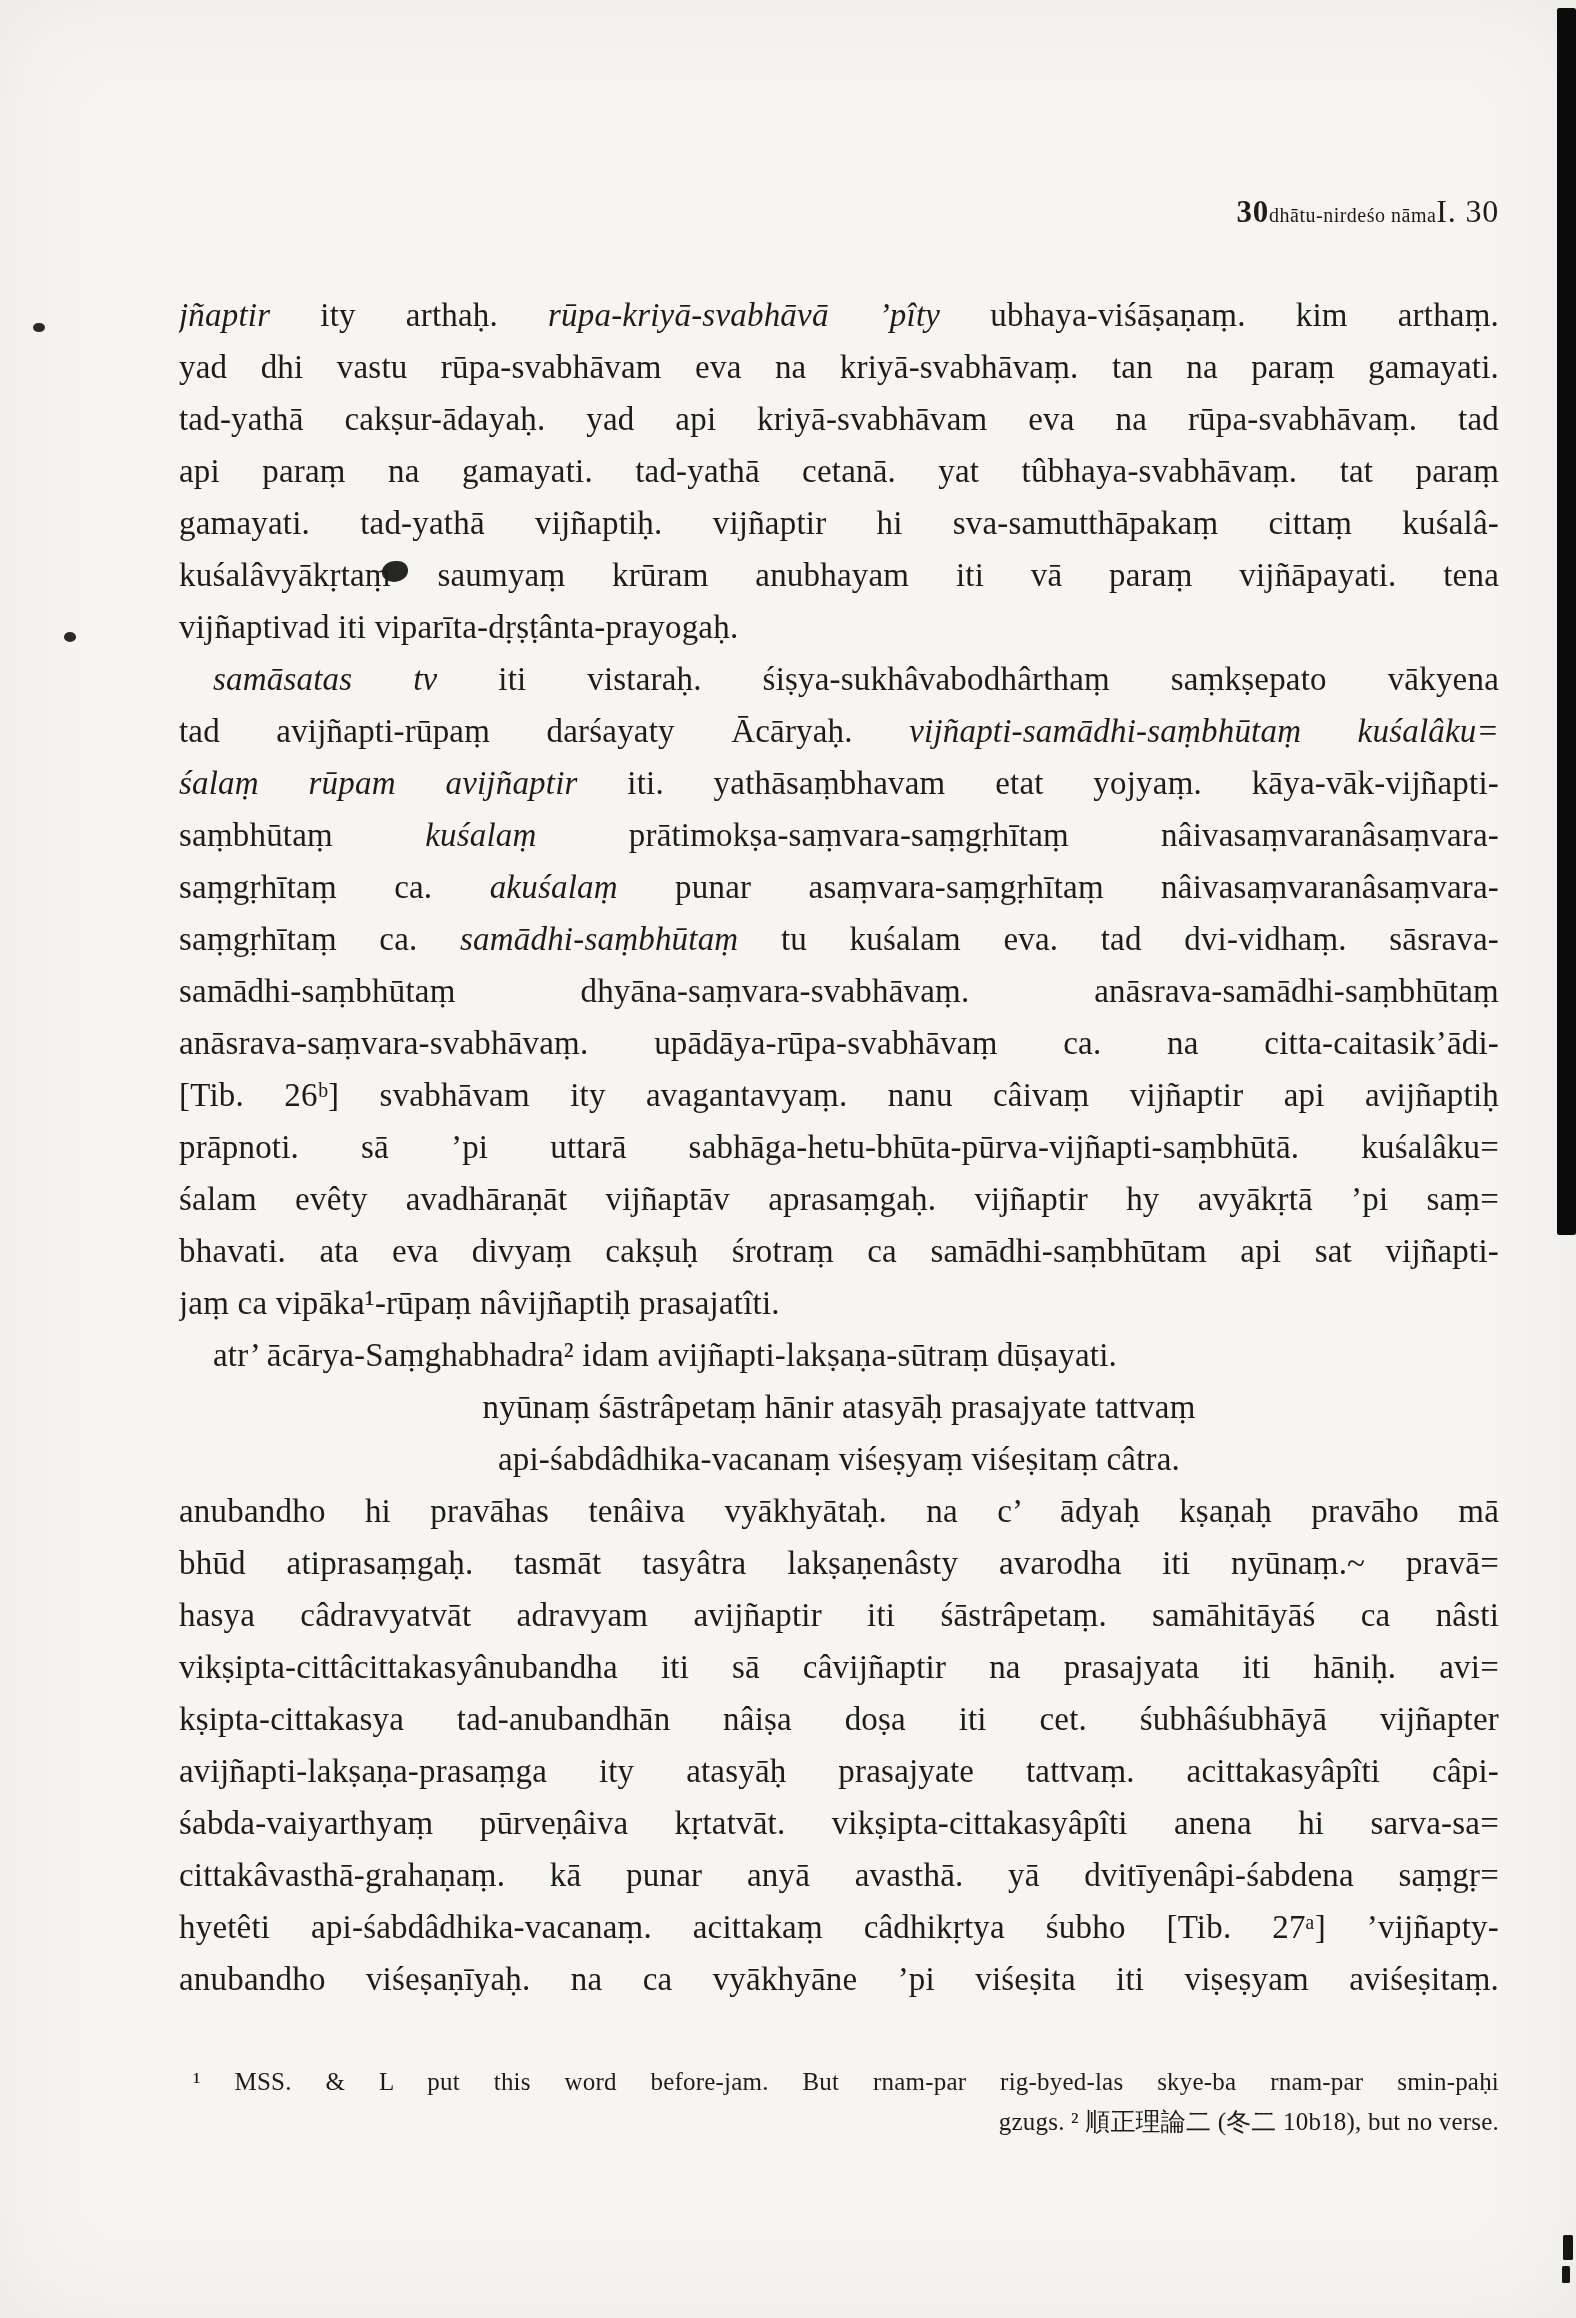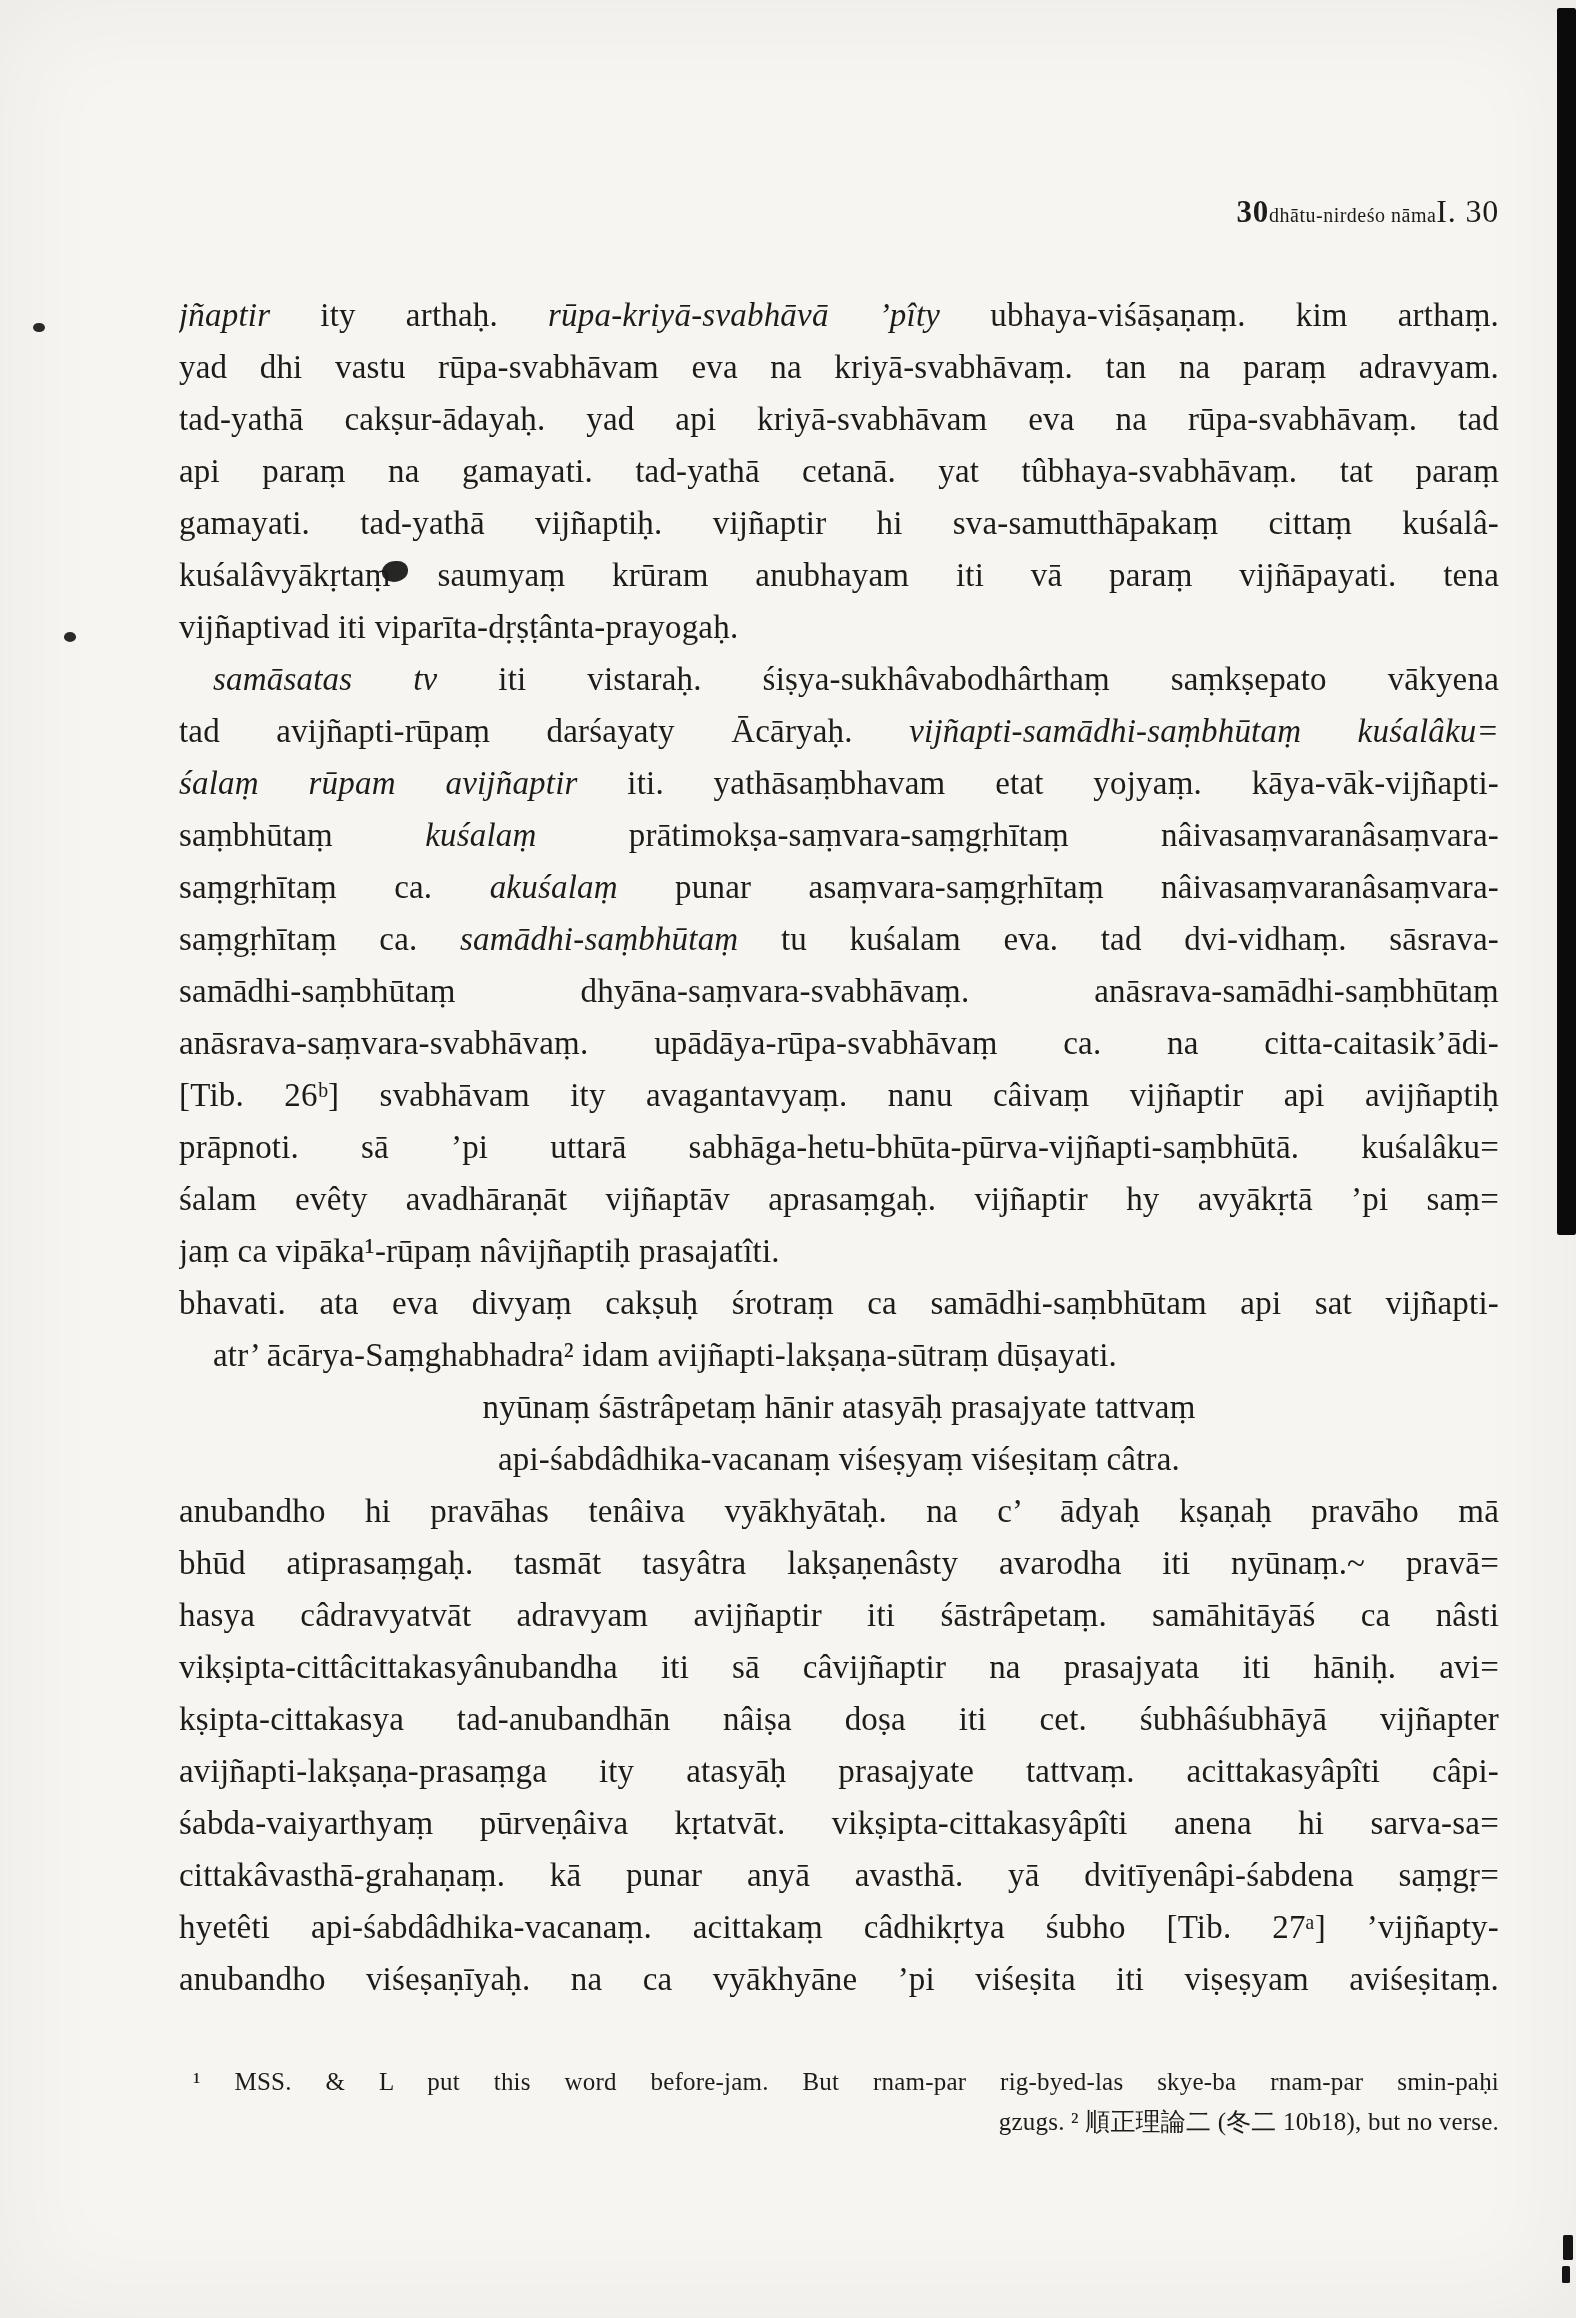--- a/index.html
+++ b/index.html
@@ -80,39 +80,39 @@
   <div class="ink-blot"></div>
 
   <div class="header">
     <span class="pg-left">30</span>
     <span class="running">dhātu-nirdeśo nāma</span>
     <span class="pg-right">I. 30</span>
   </div>
 
   <div class="body-text" id="body-lines">
       <div class="tline"><span class="it">jñaptir</span><span> ity arthaḥ. </span><span class="it">rūpa-kriyā-svabhāvā ’pîty</span><span> ubhaya-viśāṣaṇaṃ. kim arthaṃ.</span></div>
-      <div class="tline"><span>yad dhi vastu rūpa-svabhāvam eva na kriyā-svabhāvaṃ. tan na paraṃ adravyam.</span></div>
+      <div class="tline"><span>yad dhi vastu rūpa-svabhāvam eva na kriyā-svabhāvaṃ. tan na paraṃ gamayati.</span></div>
       <div class="tline"><span>tad-yathā cakṣur-ādayaḥ. yad api kriyā-svabhāvam eva na rūpa-svabhāvaṃ. tad</span></div>
       <div class="tline"><span>api paraṃ na gamayati. tad-yathā cetanā. yat tûbhaya-svabhāvaṃ. tat paraṃ</span></div>
       <div class="tline"><span>gamayati. tad-yathā vijñaptiḥ. vijñaptir hi sva-samutthāpakaṃ cittaṃ kuśalâ-</span></div>
       <div class="tline"><span>kuśalâvyākṛtaṃ saumyaṃ krūram anubhayam iti vā paraṃ vijñāpayati. tena</span></div>
       <div class="tline nojust"><span>vijñaptivad iti viparīta-dṛṣṭânta-prayogaḥ.</span></div>
       <div class="tline indent"><span class="it">samāsatas tv</span><span> iti vistaraḥ. śiṣya-sukhâvabodhârthaṃ saṃkṣepato vākyena</span></div>
       <div class="tline"><span>tad avijñapti-rūpaṃ darśayaty Ācāryaḥ. </span><span class="it">vijñapti-samādhi-saṃbhūtaṃ kuśalâku=</span></div>
       <div class="tline"><span class="it">śalaṃ rūpam avijñaptir</span><span> iti. yathāsaṃbhavam etat yojyaṃ. kāya-vāk-vijñapti-</span></div>
       <div class="tline"><span>saṃbhūtaṃ </span><span class="it">kuśalaṃ</span><span> prātimokṣa-saṃvara-saṃgṛhītaṃ nâivasaṃvaranâsaṃvara-</span></div>
       <div class="tline"><span>saṃgṛhītaṃ ca. </span><span class="it">akuśalaṃ</span><span> punar asaṃvara-saṃgṛhītaṃ nâivasaṃvaranâsaṃvara-</span></div>
       <div class="tline"><span>saṃgṛhītaṃ ca. </span><span class="it">samādhi-saṃbhūtaṃ</span><span> tu kuśalam eva. tad dvi-vidhaṃ. sāsrava-</span></div>
       <div class="tline"><span>samādhi-saṃbhūtaṃ dhyāna-saṃvara-svabhāvaṃ. anāsrava-samādhi-saṃbhūtaṃ</span></div>
       <div class="tline"><span>anāsrava-saṃvara-svabhāvaṃ. upādāya-rūpa-svabhāvaṃ ca. na citta-caitasik’ādi-</span></div>
       <div class="tline"><span>[Tib. 26ᵇ] svabhāvam ity avagantavyaṃ. nanu câivaṃ vijñaptir api avijñaptiḥ</span></div>
       <div class="tline"><span>prāpnoti. sā ’pi uttarā sabhāga-hetu-bhūta-pūrva-vijñapti-saṃbhūtā. kuśalâku=</span></div>
       <div class="tline"><span>śalam evêty avadhāraṇāt vijñaptāv aprasaṃgaḥ. vijñaptir hy avyākṛtā ’pi saṃ=</span></div>
+      <div class="tline"><span>bhavati. ata eva divyaṃ cakṣuḥ śrotraṃ ca samādhi-saṃbhūtam api sat vijñapti-</span></div>
       <div class="tline nojust"><span>jaṃ ca vipāka¹-rūpaṃ nâvijñaptiḥ prasajatîti.</span></div>
-      <div class="tline"><span>bhavati. ata eva divyaṃ cakṣuḥ śrotraṃ ca samādhi-saṃbhūtam api sat vijñapti-</span></div>
       <div class="tline indent nojust"><span>atr’ ācārya-Saṃghabhadra² idam avijñapti-lakṣaṇa-sūtraṃ dūṣayati.</span></div>
       <div class="tline center"><span>nyūnaṃ śāstrâpetaṃ hānir atasyāḥ prasajyate tattvaṃ</span></div>
       <div class="tline center"><span>api-śabdâdhika-vacanaṃ viśeṣyaṃ viśeṣitaṃ câtra.</span></div>
       <div class="tline"><span>anubandho hi pravāhas tenâiva vyākhyātaḥ. na c’ ādyaḥ kṣaṇaḥ pravāho mā</span></div>
       <div class="tline"><span>bhūd atiprasaṃgaḥ. tasmāt tasyâtra lakṣaṇenâsty avarodha iti nyūnaṃ.~ pravā=</span></div>
       <div class="tline"><span>hasya câdravyatvāt adravyam avijñaptir iti śāstrâpetaṃ. samāhitāyāś ca nâsti</span></div>
       <div class="tline"><span>vikṣipta-cittâcittakasyânubandha iti sā câvijñaptir na prasajyata iti hāniḥ. avi=</span></div>
       <div class="tline"><span>kṣipta-cittakasya tad-anubandhān nâiṣa doṣa iti cet. śubhâśubhāyā vijñapter</span></div>
       <div class="tline"><span>avijñapti-lakṣaṇa-prasaṃga ity atasyāḥ prasajyate tattvaṃ. acittakasyâpîti câpi-</span></div>
       <div class="tline"><span>śabda-vaiyarthyaṃ pūrveṇâiva kṛtatvāt. vikṣipta-cittakasyâpîti anena hi sarva-sa=</span></div>

